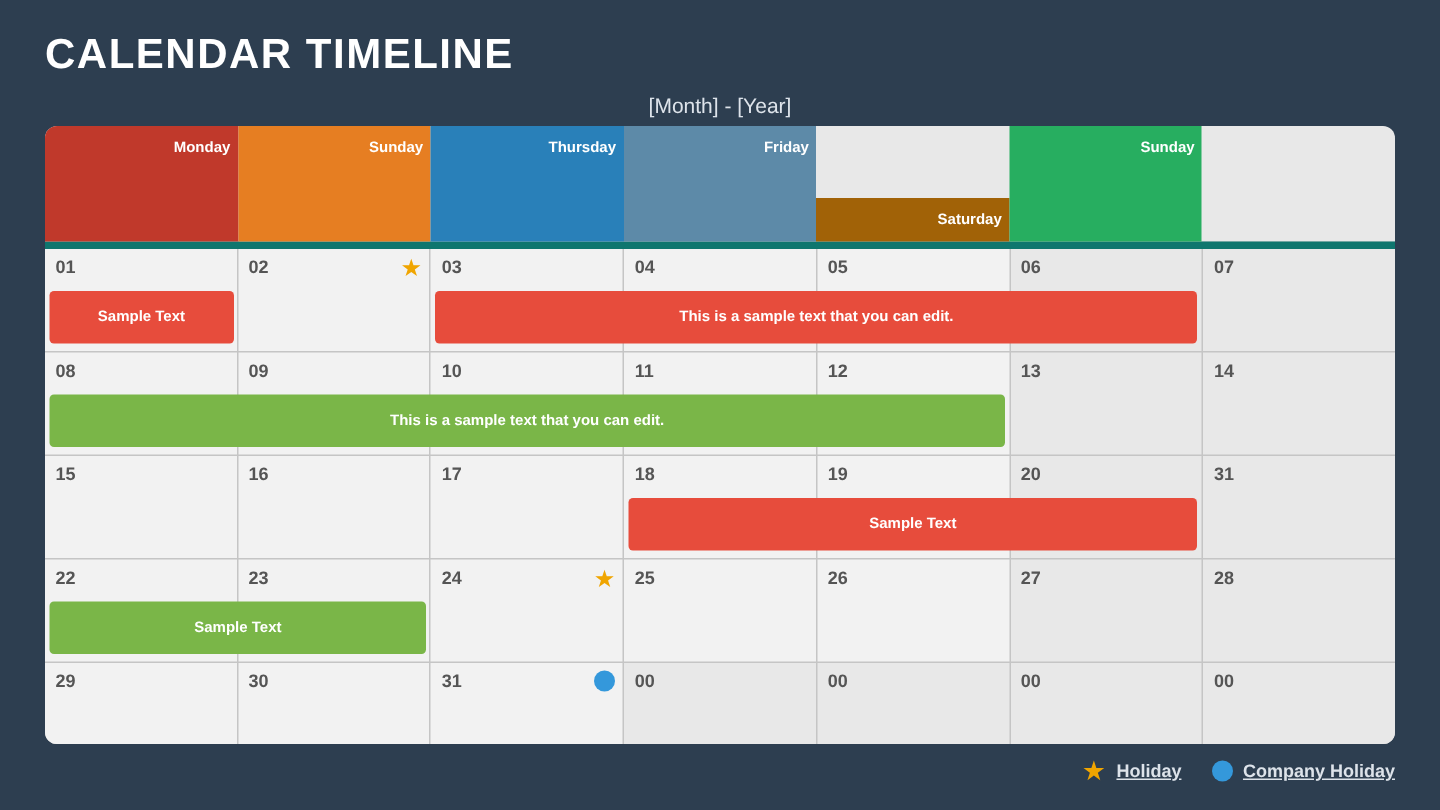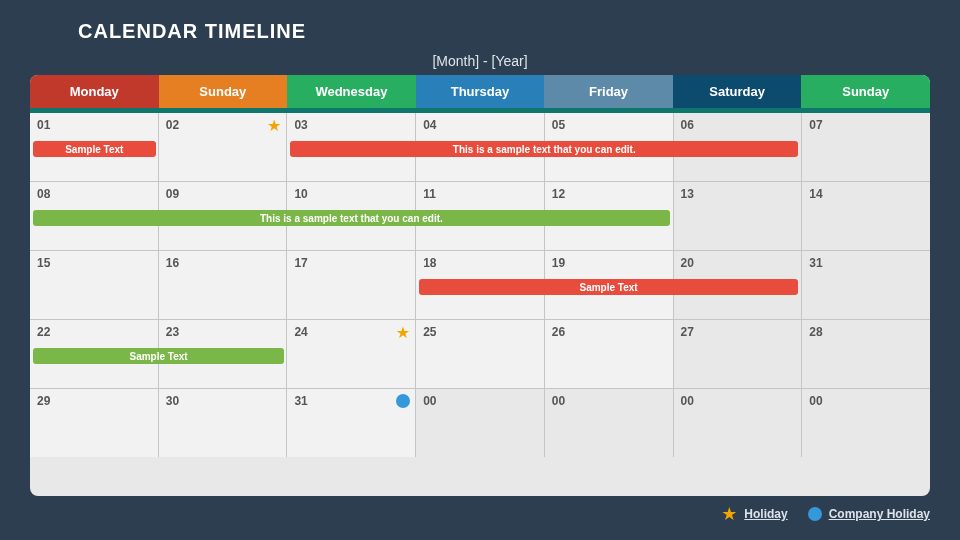--- a/index.html
+++ b/index.html
@@ -8,26 +8,25 @@
       font-family: 'Arial', sans-serif;
       width: 960px;
       height: 540px;
       overflow: hidden;
       display: flex;
       flex-direction: column;
       padding: 20px 30px 15px 30px;
     }
     .page-title {
       color: #ffffff;
-      font-size: 20px;
+      font-size: 28px;
       font-weight: 900;
       letter-spacing: 1px;
       margin-bottom: 10px;
       text-transform: uppercase;
-      margin-left: 48px;
     }
     .month-year {
       color: #2d3e50;
       font-size: 14px;
       font-weight: 400;
       text-align: center;
       margin-bottom: 6px;
       color: #dde3ea;
     }
     .calendar-container {
@@ -35,31 +34,31 @@
       border-radius: 8px;
       overflow: hidden;
       flex: 1;
     }
     .calendar-header {
       display: grid;
       grid-template-columns: repeat(7, 1fr);
     }
     .header-cell {
       padding: 9px 5px;
-      text-align: center;
+      text-align: right;
       font-weight: 700;
-      font-size: 13px;
+      font-size: 10px;
       color: #ffffff;
     }
     .header-monday { background-color: #c0392b; }
     .header-tuesday { background-color: #e67e22; }
     .header-wednesday { background-color: #27ae60; }
     .header-thursday { background-color: #2980b9; }
     .header-friday { background-color: #5d8aa8; }
-    .header-saturday { background-color: #0c4a6e; }
+    .header-saturday { background-color: #a16207; margin-top: 48px; }
     .header-sunday { background-color: #27ae60; }
     .day-cell {
       background: #f2f2f2;
       min-height: 68px;
       padding: 5px 7px 5px 7px;
       position: relative;
       display: flex;
       flex-direction: column;
     }
     .day-cell.alt-bg {
@@ -71,21 +70,21 @@
       font-weight: 600;
       margin-bottom: 4px;
     }
     .event-red { background-color: #e74c3c; }
     .event-green { background-color: #7ab648; }
 
     
     .span-event {
       position: absolute;
       top: 28px;
-      height: 16px;
+      height: 35px;
       border-radius: 3px;
       display: flex;
       align-items: center;
       justify-content: center;
       font-size: 10px;
       font-weight: 600;
       color: #fff;
       z-index: 10;
     }
 
@@ -153,21 +152,20 @@
 </head>
 <body>
 
 <div class="page-title">CALENDAR TIMELINE</div>
 <div class="month-year">[Month] - [Year]</div>
 
 <div class="calendar-container">
   <div class="calendar-header" id="cal-header">
       <div class="header-cell header-monday">Monday</div>
       <div class="header-cell header-tuesday">Sunday</div>
-      <div class="header-cell header-wednesday">Wednesday</div>
       <div class="header-cell header-thursday">Thursday</div>
       <div class="header-cell header-friday">Friday</div>
       <div class="header-cell header-saturday">Saturday</div>
       <div class="header-cell header-sunday">Sunday</div>
     </div>
   <div class="calendar-rows" id="cal-rows">
       <div class="calendar-row">
         <div class="day-cell">
           <div class="day-number">01</div>
         </div>

